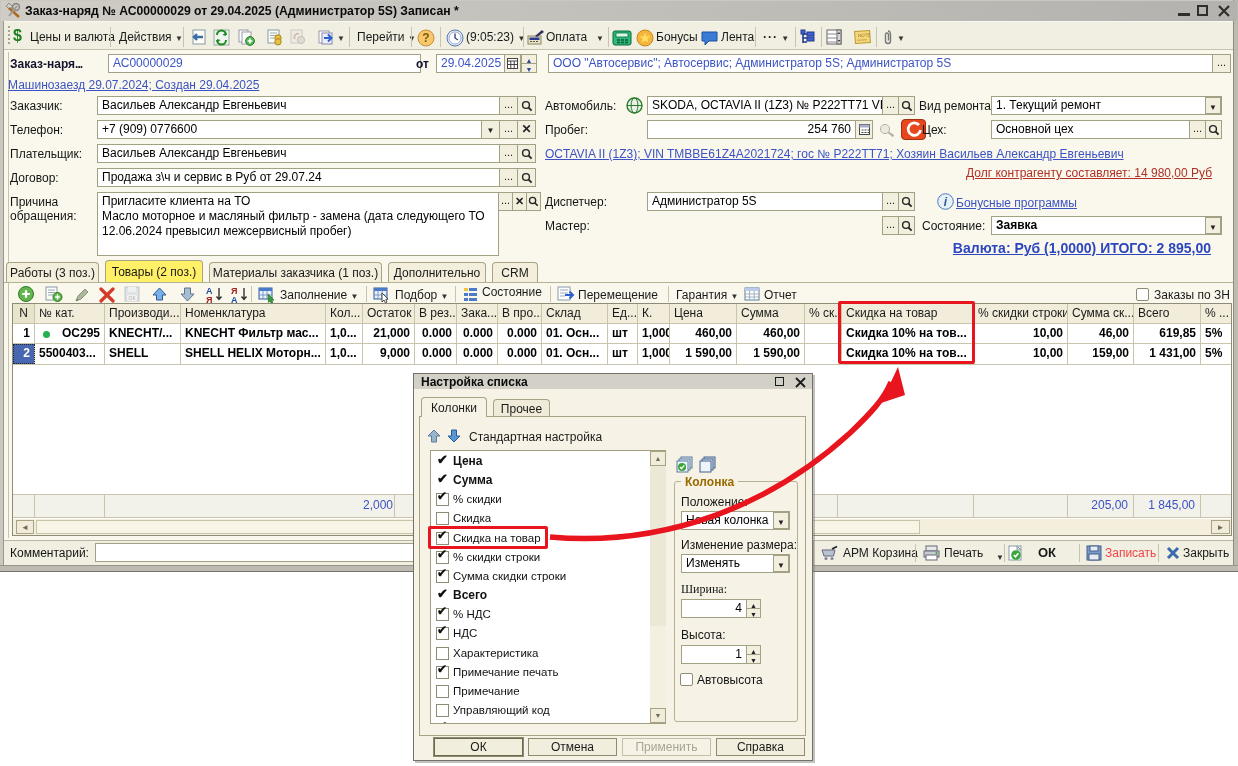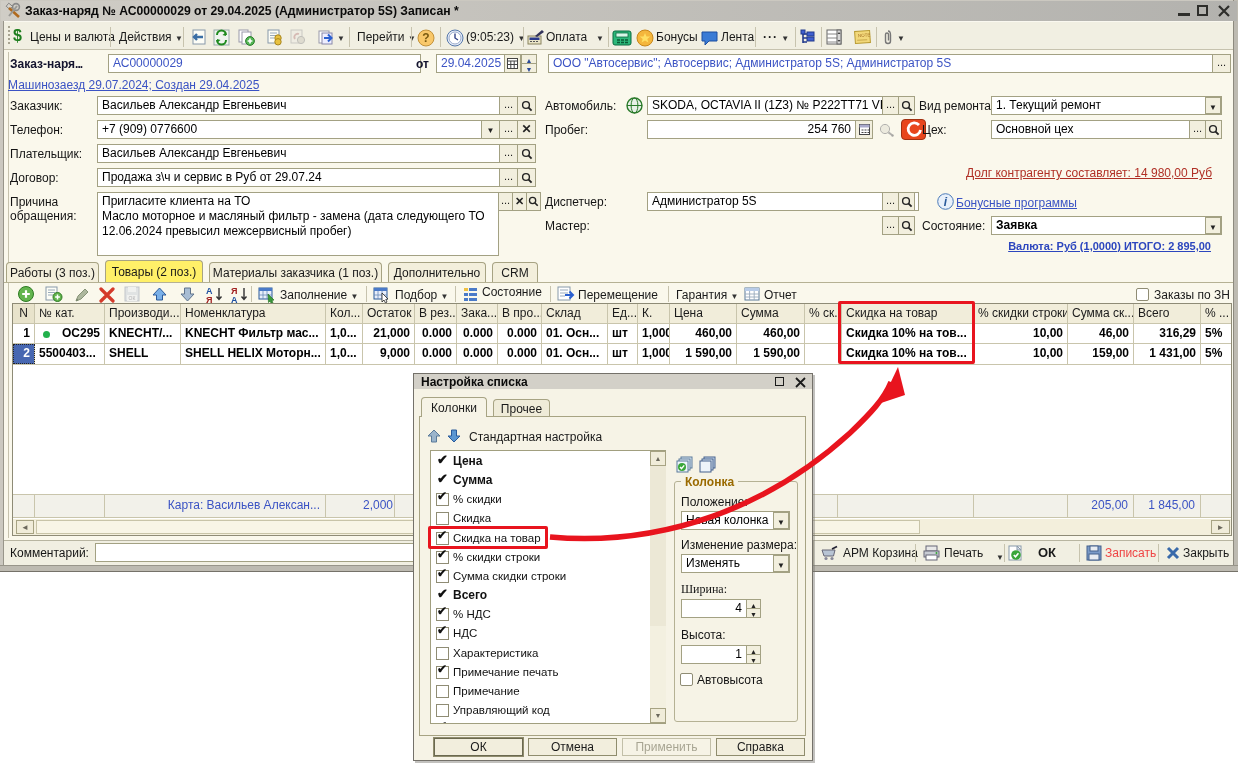--- a/index.html
+++ b/index.html
@@ -241,24 +241,25 @@
       <path d="M16 6 A6.2 6.2 0 1 0 17.5 11" fill="none" stroke="#fff" stroke-width="2.8"></path>
     </svg>
   <div class="lbl" style="left:922px;top:123px;">Цех:</div>
   <div class="fld" style="left:991px;top:120px;width:199px;height:19px;">Основной цех</div>
   <div class="sbtn" style="left:1189px;top:120px;width:17px;height:19px;line-height:15px;">...</div>
   <div class="sbtn" style="left:1205px;top:120px;width:17px;height:19px;"><svg width="12" height="12" style="margin-top:3px" viewBox="0 0 12 12">
         <circle cx="5" cy="5" r="3.4" fill="none" stroke="#222" stroke-width="1.4"></circle>
         <line x1="7.6" y1="7.6" x2="10.6" y2="10.6" stroke="#222" stroke-width="1.8"></line>
       </svg></div>
 
+  <div class="link" style="left:545px;top:147px;">OCTAVIA II (1Z3); VIN TMBBE61Z4A2021724; гос № Р222ТТ71; Хозяин Васильев Александр Евгеньевич</div>
   <div class="abs" style="left:0;top:166px;width:1212px;text-align:right;font-size:12px;color:#b03026;text-decoration:underline;">Долг контрагенту составляет: 14 980,00 Руб</div>
 
   <div class="lbl" style="left:545px;top:195px;">Диспетчер:</div>
-  <div class="fld" style="left:647px;top:192px;width:272px;height:19px;">Администратор 5S</div>
+  <div class="fld" style="left:647px;top:192px;width:236px;height:19px;">Администратор 5S</div>
   <div class="sbtn" style="left:882px;top:192px;width:17px;height:19px;line-height:15px;">...</div>
   <div class="sbtn" style="left:898px;top:192px;width:17px;height:19px;"><svg width="12" height="12" style="margin-top:3px" viewBox="0 0 12 12">
         <circle cx="5" cy="5" r="3.4" fill="none" stroke="#222" stroke-width="1.4"></circle>
         <line x1="7.6" y1="7.6" x2="10.6" y2="10.6" stroke="#222" stroke-width="1.8"></line>
       </svg></div>
   <svg class="abs" style="left:937px;top:193px" width="17" height="17">
       <circle cx="8.5" cy="8.5" r="7.8" fill="#e8f0fa" stroke="#4a7ab8"></circle>
       <text x="8.5" y="13" font-size="12" font-weight="bold" font-style="italic" text-anchor="middle" fill="#2a5a9a">i</text>
     </svg>
   <div class="link" style="left:956px;top:196px;">Бонусные программы</div>
@@ -266,21 +267,21 @@
   <div class="lbl" style="left:545px;top:219px;">Мастер:</div>
   <div class="sbtn" style="left:882px;top:216px;width:17px;height:19px;line-height:15px;">...</div>
   <div class="sbtn" style="left:898px;top:216px;width:17px;height:19px;"><svg width="12" height="12" style="margin-top:3px" viewBox="0 0 12 12">
         <circle cx="5" cy="5" r="3.4" fill="none" stroke="#222" stroke-width="1.4"></circle>
         <line x1="7.6" y1="7.6" x2="10.6" y2="10.6" stroke="#222" stroke-width="1.8"></line>
       </svg></div>
   <div class="lbl" style="left:922px;top:219px;">Состояние:</div>
   <div class="fld" style="left:991px;top:216px;width:231px;height:19px;font-weight:bold;">Заявка</div>
   <div class="sbtn" style="left:1205px;top:217px;width:16px;height:17px;line-height:16px;"><span style="font-size:8px;color:#222;">▼</span></div>
 
-  <div class="abs" style="left:0;top:240px;width:1211px;text-align:right;font-size:11px;font-weight:bold;color:#2c46be;text-decoration:underline;">Валюта: Руб (1,0000) ИТОГО: 2 895,00</div>
+  <div class="abs" style="left:0;top:240px;width:1211px;text-align:right;font-size:14px;font-weight:bold;color:#2c46be;text-decoration:underline;">Валюта: Руб (1,0000) ИТОГО: 2 895,00</div>
 
   <div class="abs" style="left:5px;top:261px;width:1228px;height:22px;"></div>
   <div class="abs" style="left:6px;top:262px;width:93px;height:21px;background:#f3efdc;border:1px solid #a7a383;border-bottom:none;border-radius:4px 4px 0 0;font-size:12px;text-align:center;line-height:21px;color:#1a1a1a;">Работы (3 поз.)</div>
   <div class="abs" style="left:105px;top:260px;width:98px;height:23px;background:#fff068;border:1px solid #a7a383;border-bottom:none;border-radius:4px 4px 0 0;font-size:12px;text-align:center;line-height:22px;color:#1a1a1a;">Товары (2 поз.)</div>
   <div class="abs" style="left:209px;top:262px;width:173px;height:21px;background:#f3efdc;border:1px solid #a7a383;border-bottom:none;border-radius:4px 4px 0 0;font-size:12px;text-align:center;line-height:21px;color:#1a1a1a;">Материалы заказчика (1 поз.)</div>
   <div class="abs" style="left:388px;top:262px;width:98px;height:21px;background:#f3efdc;border:1px solid #a7a383;border-bottom:none;border-radius:4px 4px 0 0;font-size:12px;text-align:center;line-height:21px;color:#1a1a1a;">Дополнительно</div>
   <div class="abs" style="left:492px;top:262px;width:46px;height:21px;background:#f3efdc;border:1px solid #a7a383;border-bottom:none;border-radius:4px 4px 0 0;font-size:12px;text-align:center;line-height:21px;color:#1a1a1a;">CRM</div>
   <div class="abs" style="left:4px;top:282px;width:1229px;height:1px;background:#b5b194;"></div>
 
   <svg class="abs" style="left:18px;top:286px" width="17" height="17">
@@ -401,21 +402,21 @@
   <div class="dcell" style="left:498px;top:324px;width:44px;text-align:right;">0.000</div>
   <div class="dcell" style="left:542px;top:324px;width:66px;">01. Осн...</div>
   <div class="dcell" style="left:608px;top:324px;width:30px;">шт</div>
   <div class="dcell" style="left:638px;top:324px;width:32px;text-align:right;">1,000</div>
   <div class="dcell" style="left:670px;top:324px;width:67px;text-align:right;">460,00</div>
   <div class="dcell" style="left:737px;top:324px;width:68px;text-align:right;">460,00</div>
   <div class="dcell" style="left:805px;top:324px;width:37px;"></div>
   <div class="dcell" style="left:842px;top:324px;width:132px;">Скидка 10% на тов...</div>
   <div class="dcell" style="left:974px;top:324px;width:94px;text-align:right;">10,00</div>
   <div class="dcell" style="left:1068px;top:324px;width:66px;text-align:right;">46,00</div>
-  <div class="dcell" style="left:1134px;top:324px;width:67px;text-align:right;">316,29</div>
+  <div class="dcell" style="left:1134px;top:324px;width:67px;text-align:right;">619,85</div>
   <div class="dcell" style="left:1201px;top:324px;width:30px;border-right:none;">5%</div>
   <div class="abs" style="left:13px;top:343px;width:1218px;height:1px;background:#c9c5ac;"></div>
 
   <div class="dcell" style="left:13px;top:344px;width:22px;text-align:right;border-right:1px solid #c9c5ac;background:#4767b1;color:#fff;outline:1px dotted #222;outline-offset:-1px;">2</div>
   <div class="dcell" style="left:35px;top:344px;width:70px;">5500403...</div>
   <div class="dcell" style="left:105px;top:344px;width:76px;">SHELL</div>
   <div class="dcell" style="left:181px;top:344px;width:145px;">SHELL HELIX Моторн...</div>
   <div class="dcell" style="left:326px;top:344px;width:37px;">1,0...</div>
   <div class="dcell" style="left:363px;top:344px;width:52px;text-align:right;">9,000</div>
   <div class="dcell" style="left:415px;top:344px;width:42px;text-align:right;">0.000</div>
@@ -430,21 +431,20 @@
   <div class="dcell" style="left:842px;top:344px;width:132px;">Скидка 10% на тов...</div>
   <div class="dcell" style="left:974px;top:344px;width:94px;text-align:right;">10,00</div>
   <div class="dcell" style="left:1068px;top:344px;width:66px;text-align:right;">159,00</div>
   <div class="dcell" style="left:1134px;top:344px;width:67px;text-align:right;">1 431,00</div>
   <div class="dcell" style="left:1201px;top:344px;width:30px;border-right:none;">5%</div>
   <div class="abs" style="left:13px;top:364px;width:1218px;height:1px;background:#c9c5ac;"></div>
 
   <div class="abs" style="left:13px;top:494px;width:1218px;height:24px;background:#f2f1ea;border-top:1px solid #c9c5ac;border-bottom:1px solid #c9c5ac;"></div>
   <div class="fcell" style="left:13px;width:22px;"></div>
   <div class="fcell" style="left:35px;width:70px;"></div>
-  <div class="fcell" style="left:105px;width:221px;text-align:right;">Карта: Васильев Алексан...</div>
   <div class="fcell" style="left:326px;width:37px;text-align:right;margin-left:32px;">2,000</div>
   <div class="fcell" style="left:363px;width:475px;border-right:1px solid #c9c5ac;"></div>
   <div class="fcell" style="left:838px;width:136px;"></div>
   <div class="fcell" style="left:974px;width:94px;"></div>
   <div class="fcell" style="left:1068px;width:66px;text-align:right;">205,00</div>
   <div class="fcell" style="left:1134px;width:67px;text-align:right;">1 845,00</div>
 
   <div class="abs" style="left:13px;top:519px;width:1218px;height:16px;background:#f3efdc;"></div>
   <div class="abs" style="left:16px;top:520px;width:18px;height:14px;background:#f0ecd9;border:1px solid #a7a383;display:flex;align-items:center;justify-content:center;">
       <span style="font-size:8px;color:#6b685c;">◄</span>

